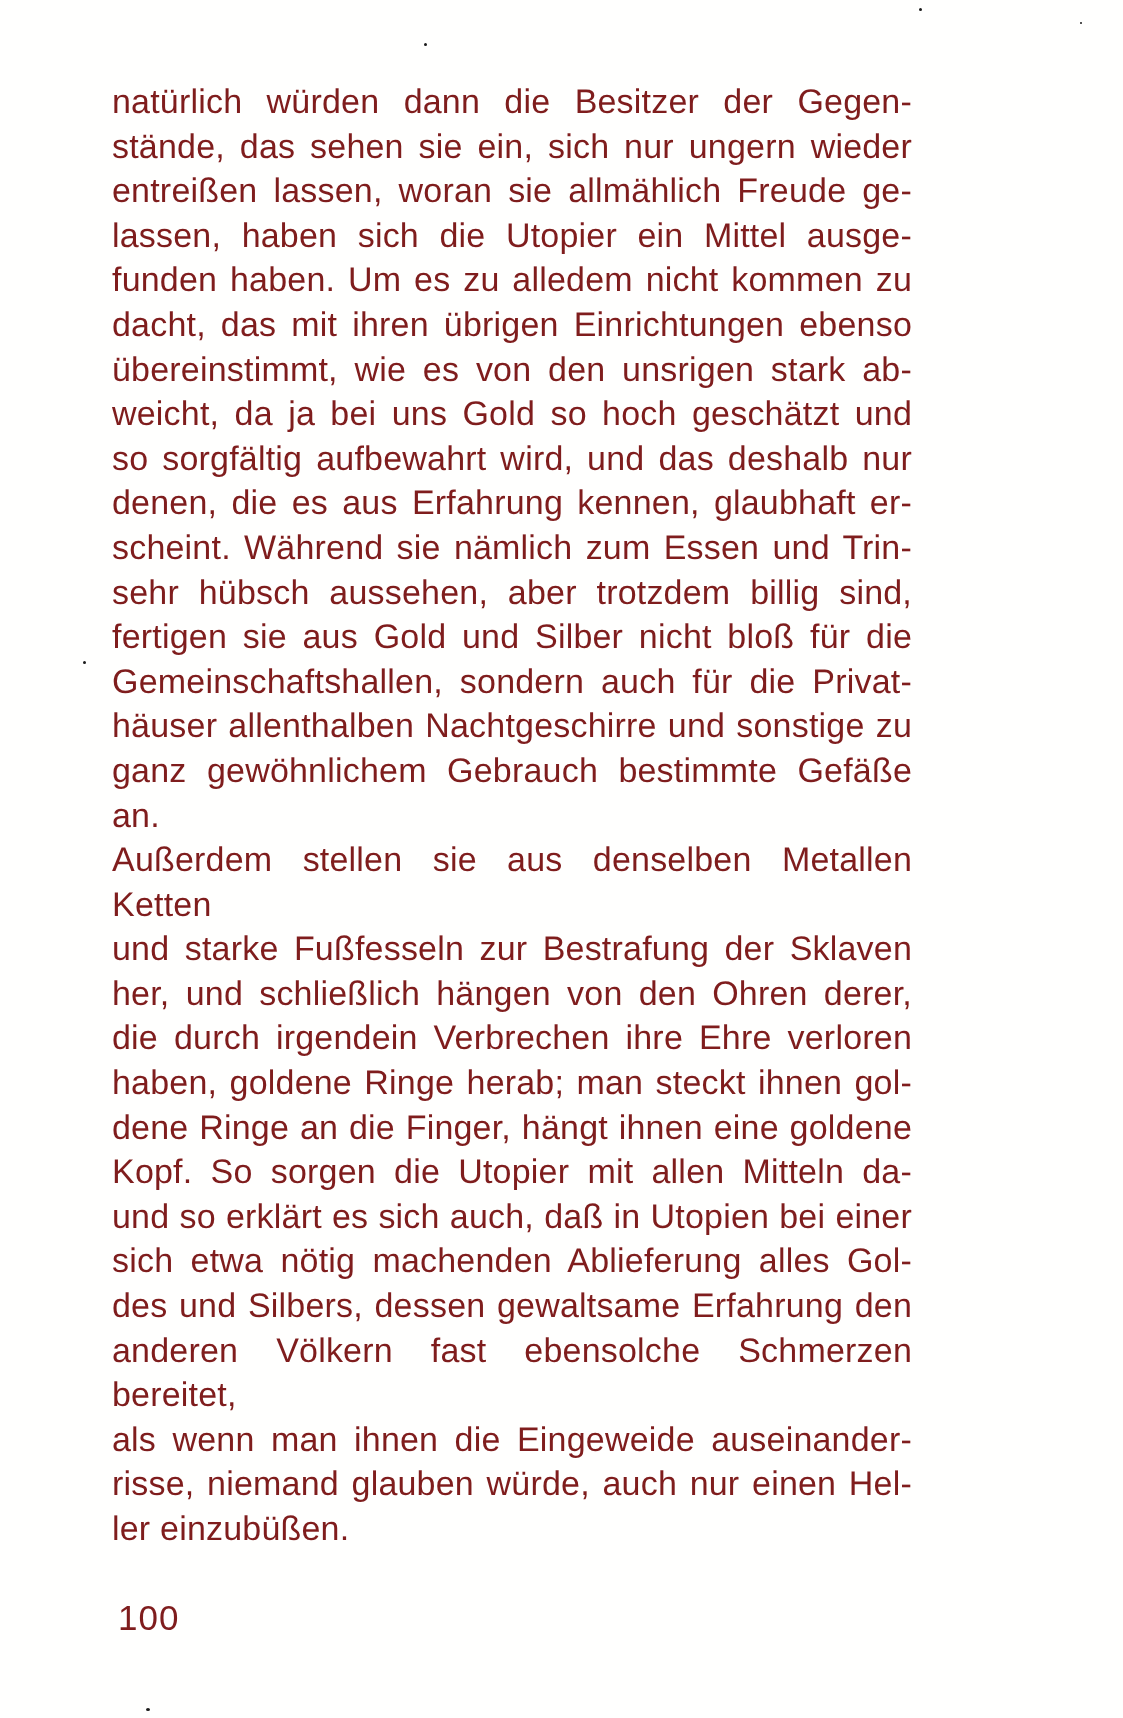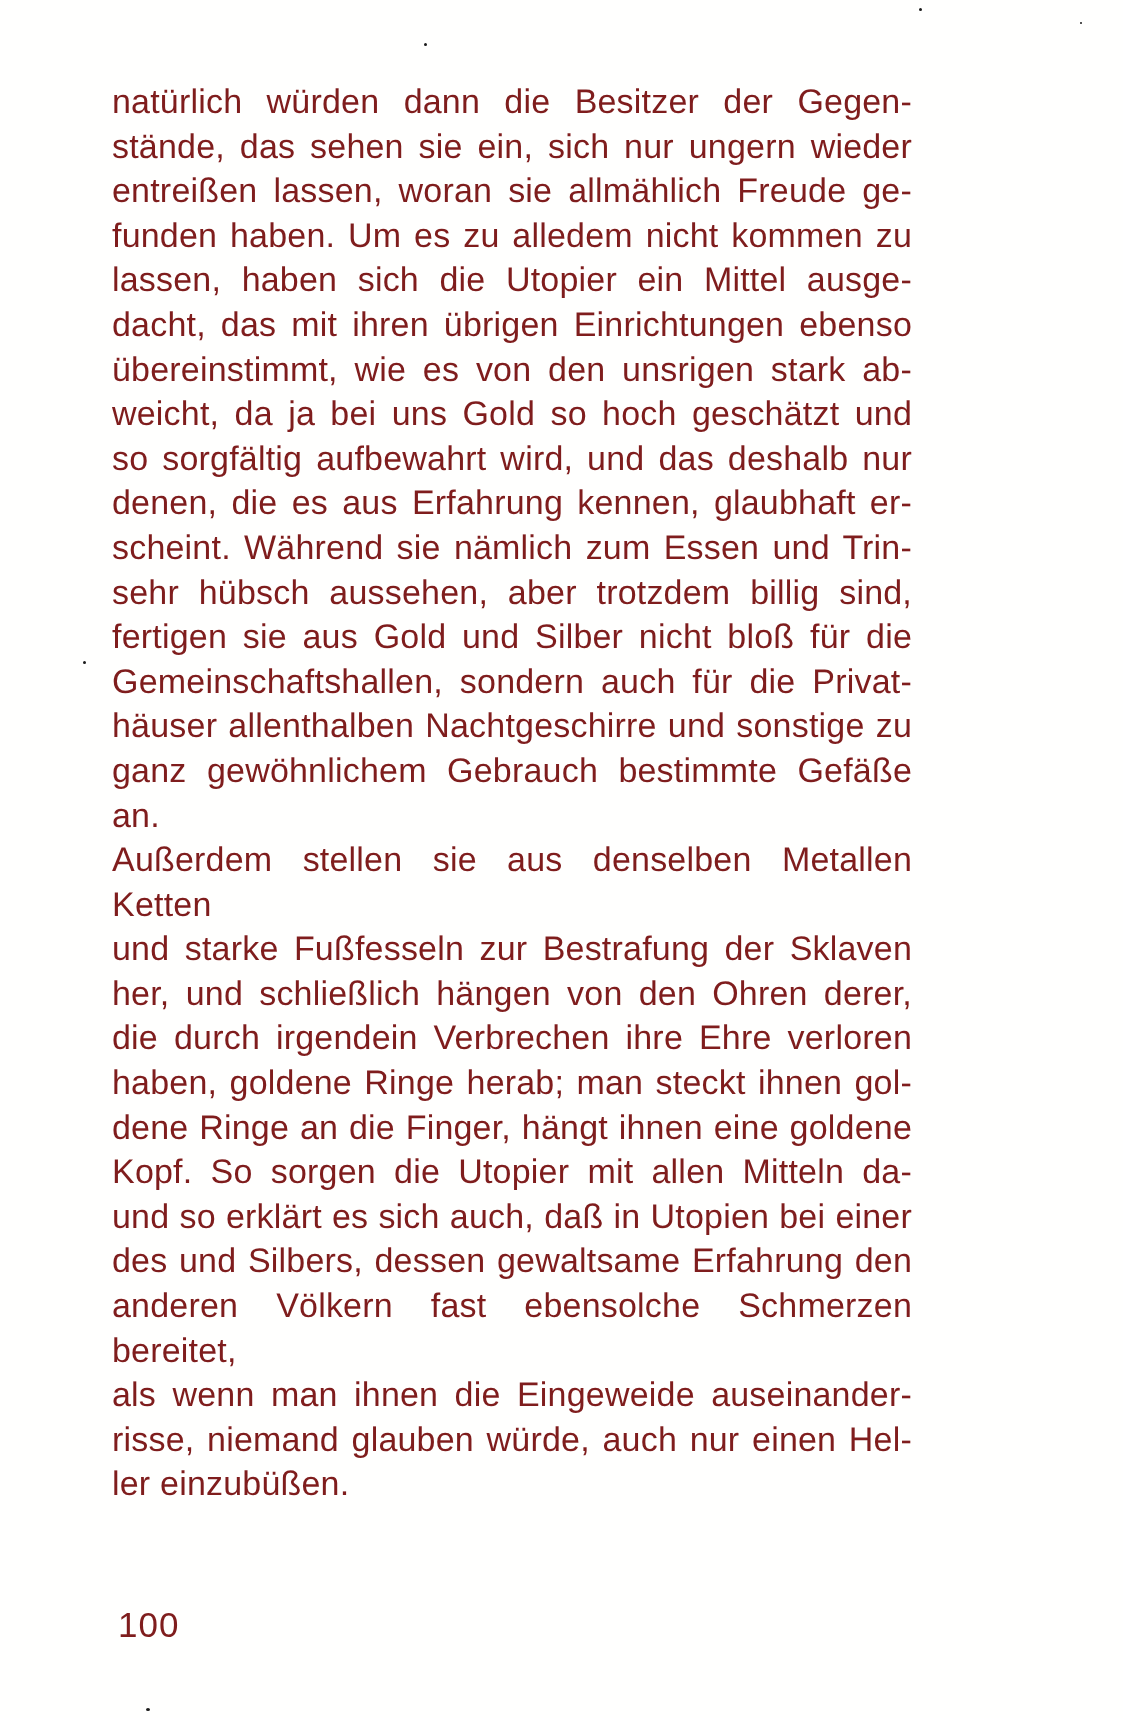--- a/index.html
+++ b/index.html
@@ -35,58 +35,58 @@
     text-align: center;
     text-align-last: left;
   }
   .page-number {
     position: absolute;
     left: 118px;
     top: 1596px;
     font-size: 35px;
     line-height: 44px;
     letter-spacing: 1px;
-    margin-top: 7px;
   }
   .speck {
     position: absolute;
     background: #1a1a1a;
     border-radius: 50%;
   }
 </style>
 </head>
 <body>
 
 <div class="page">
 
   <div class="textblock">
     <div class="line">natürlich würden dann die Besitzer der Gegen-</div>
     <div class="line">stände, das sehen sie ein, sich nur ungern wieder</div>
     <div class="line">entreißen lassen, woran sie allmählich Freude ge-</div>
+    <div class="line">lassen, haben sich die Utopier ein Mittel ausge-</div>
     <div class="line">funden haben. Um es zu alledem nicht kommen zu</div>
-    <div class="line">lassen, haben sich die Utopier ein Mittel ausge-</div>
     <div class="line">dacht, das mit ihren übrigen Einrichtungen ebenso</div>
     <div class="line">übereinstimmt, wie es von den unsrigen stark ab-</div>
     <div class="line">weicht, da ja bei uns Gold so hoch geschätzt und</div>
     <div class="line">so sorgfältig aufbewahrt wird, und das deshalb nur</div>
     <div class="line">denen, die es aus Erfahrung kennen, glaubhaft er-</div>
     <div class="line">scheint. Während sie nämlich zum Essen und Trin-</div>
     <div class="line">sehr hübsch aussehen, aber trotzdem billig sind,</div>
     <div class="line">fertigen sie aus Gold und Silber nicht bloß für die</div>
     <div class="line">Gemeinschaftshallen, sondern auch für die Privat-</div>
     <div class="line">häuser allenthalben Nachtgeschirre und sonstige zu</div>
     <div class="line">ganz gewöhnlichem Gebrauch bestimmte Gefäße an.</div>
     <div class="line">Außerdem stellen sie aus denselben Metallen Ketten</div>
     <div class="line">und starke Fußfesseln zur Bestrafung der Sklaven</div>
     <div class="line">her, und schließlich hängen von den Ohren derer,</div>
     <div class="line">die durch irgendein Verbrechen ihre Ehre verloren</div>
     <div class="line">haben, goldene Ringe herab; man steckt ihnen gol-</div>
     <div class="line">dene Ringe an die Finger, hängt ihnen eine goldene</div>
     <div class="line">Kopf. So sorgen die Utopier mit allen Mitteln da-</div>
     <div class="line">und so erklärt es sich auch, daß in Utopien bei einer</div>
+    <div class="line">sich etwa nötig machenden Ablieferung alles Gol-</div>
     <div class="line">des und Silbers, dessen gewaltsame Erfahrung den</div>
     <div class="line">anderen Völkern fast ebensolche Schmerzen bereitet,</div>
     <div class="line">als wenn man ihnen die Eingeweide auseinander-</div>
     <div class="line">risse, niemand glauben würde, auch nur einen Hel-</div>
     <div class="line no-justify">ler einzubüßen.</div>
   </div>
 
   <div class="page-number">100</div>
 
   <div class="speck" style="left:424px; top:43px; width:3px; height:3px;"></div>

